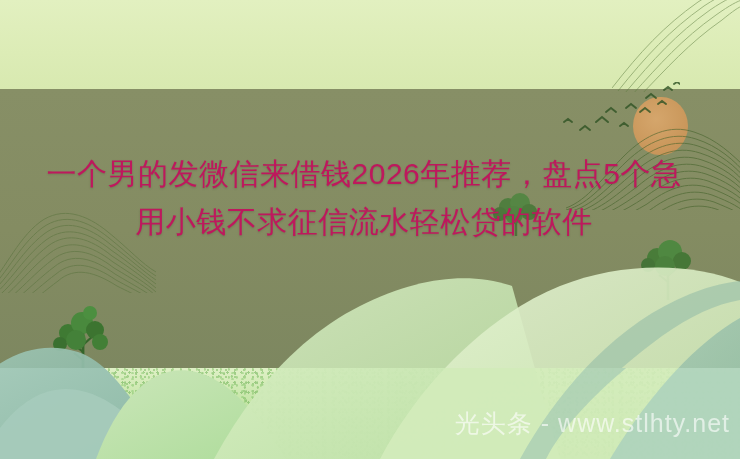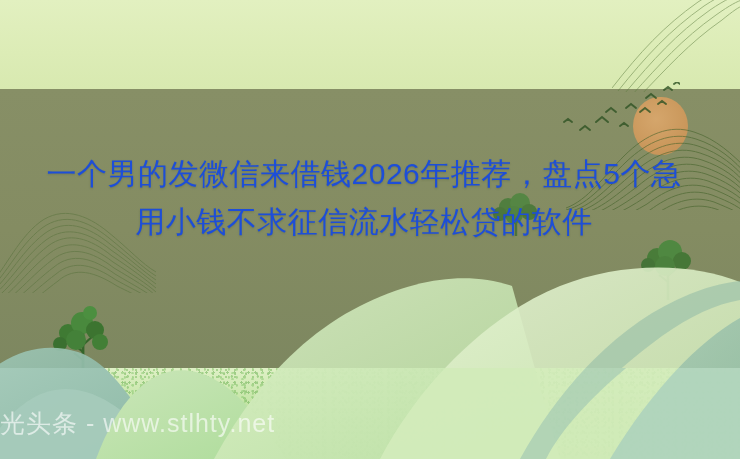--- a/index.html
+++ b/index.html
@@ -79,36 +79,37 @@
 
   
   #birds { position: absolute; left: 560px; top: 82px; }
 
   
   .headline {
     position: absolute;
     left: 0; top: 150px;
     width: 728px;
     text-align: center;
-    color: #1d4ed8;
+    color: #be185d;
     font-size: 30px;
     line-height: 48px;
     letter-spacing: .5px;
     font-weight: 400;
     padding: 0 46px;
     box-sizing: border-box;
     text-shadow: 0 1px 2px rgba(50,62,30,.22);
     white-space: pre-line;
   }
 
   
   .watermark {
     position: absolute;
     left: 0; top: 406px;
     width: 740px;
+    text-align: right;
     padding-right: 10px;
     box-sizing: border-box;
     font-size: 25px;
     line-height: 34px;
     color: rgba(255,255,255,.62);
     letter-spacing: 1px;
     white-space: nowrap;
   }
 </style>
 </head>

